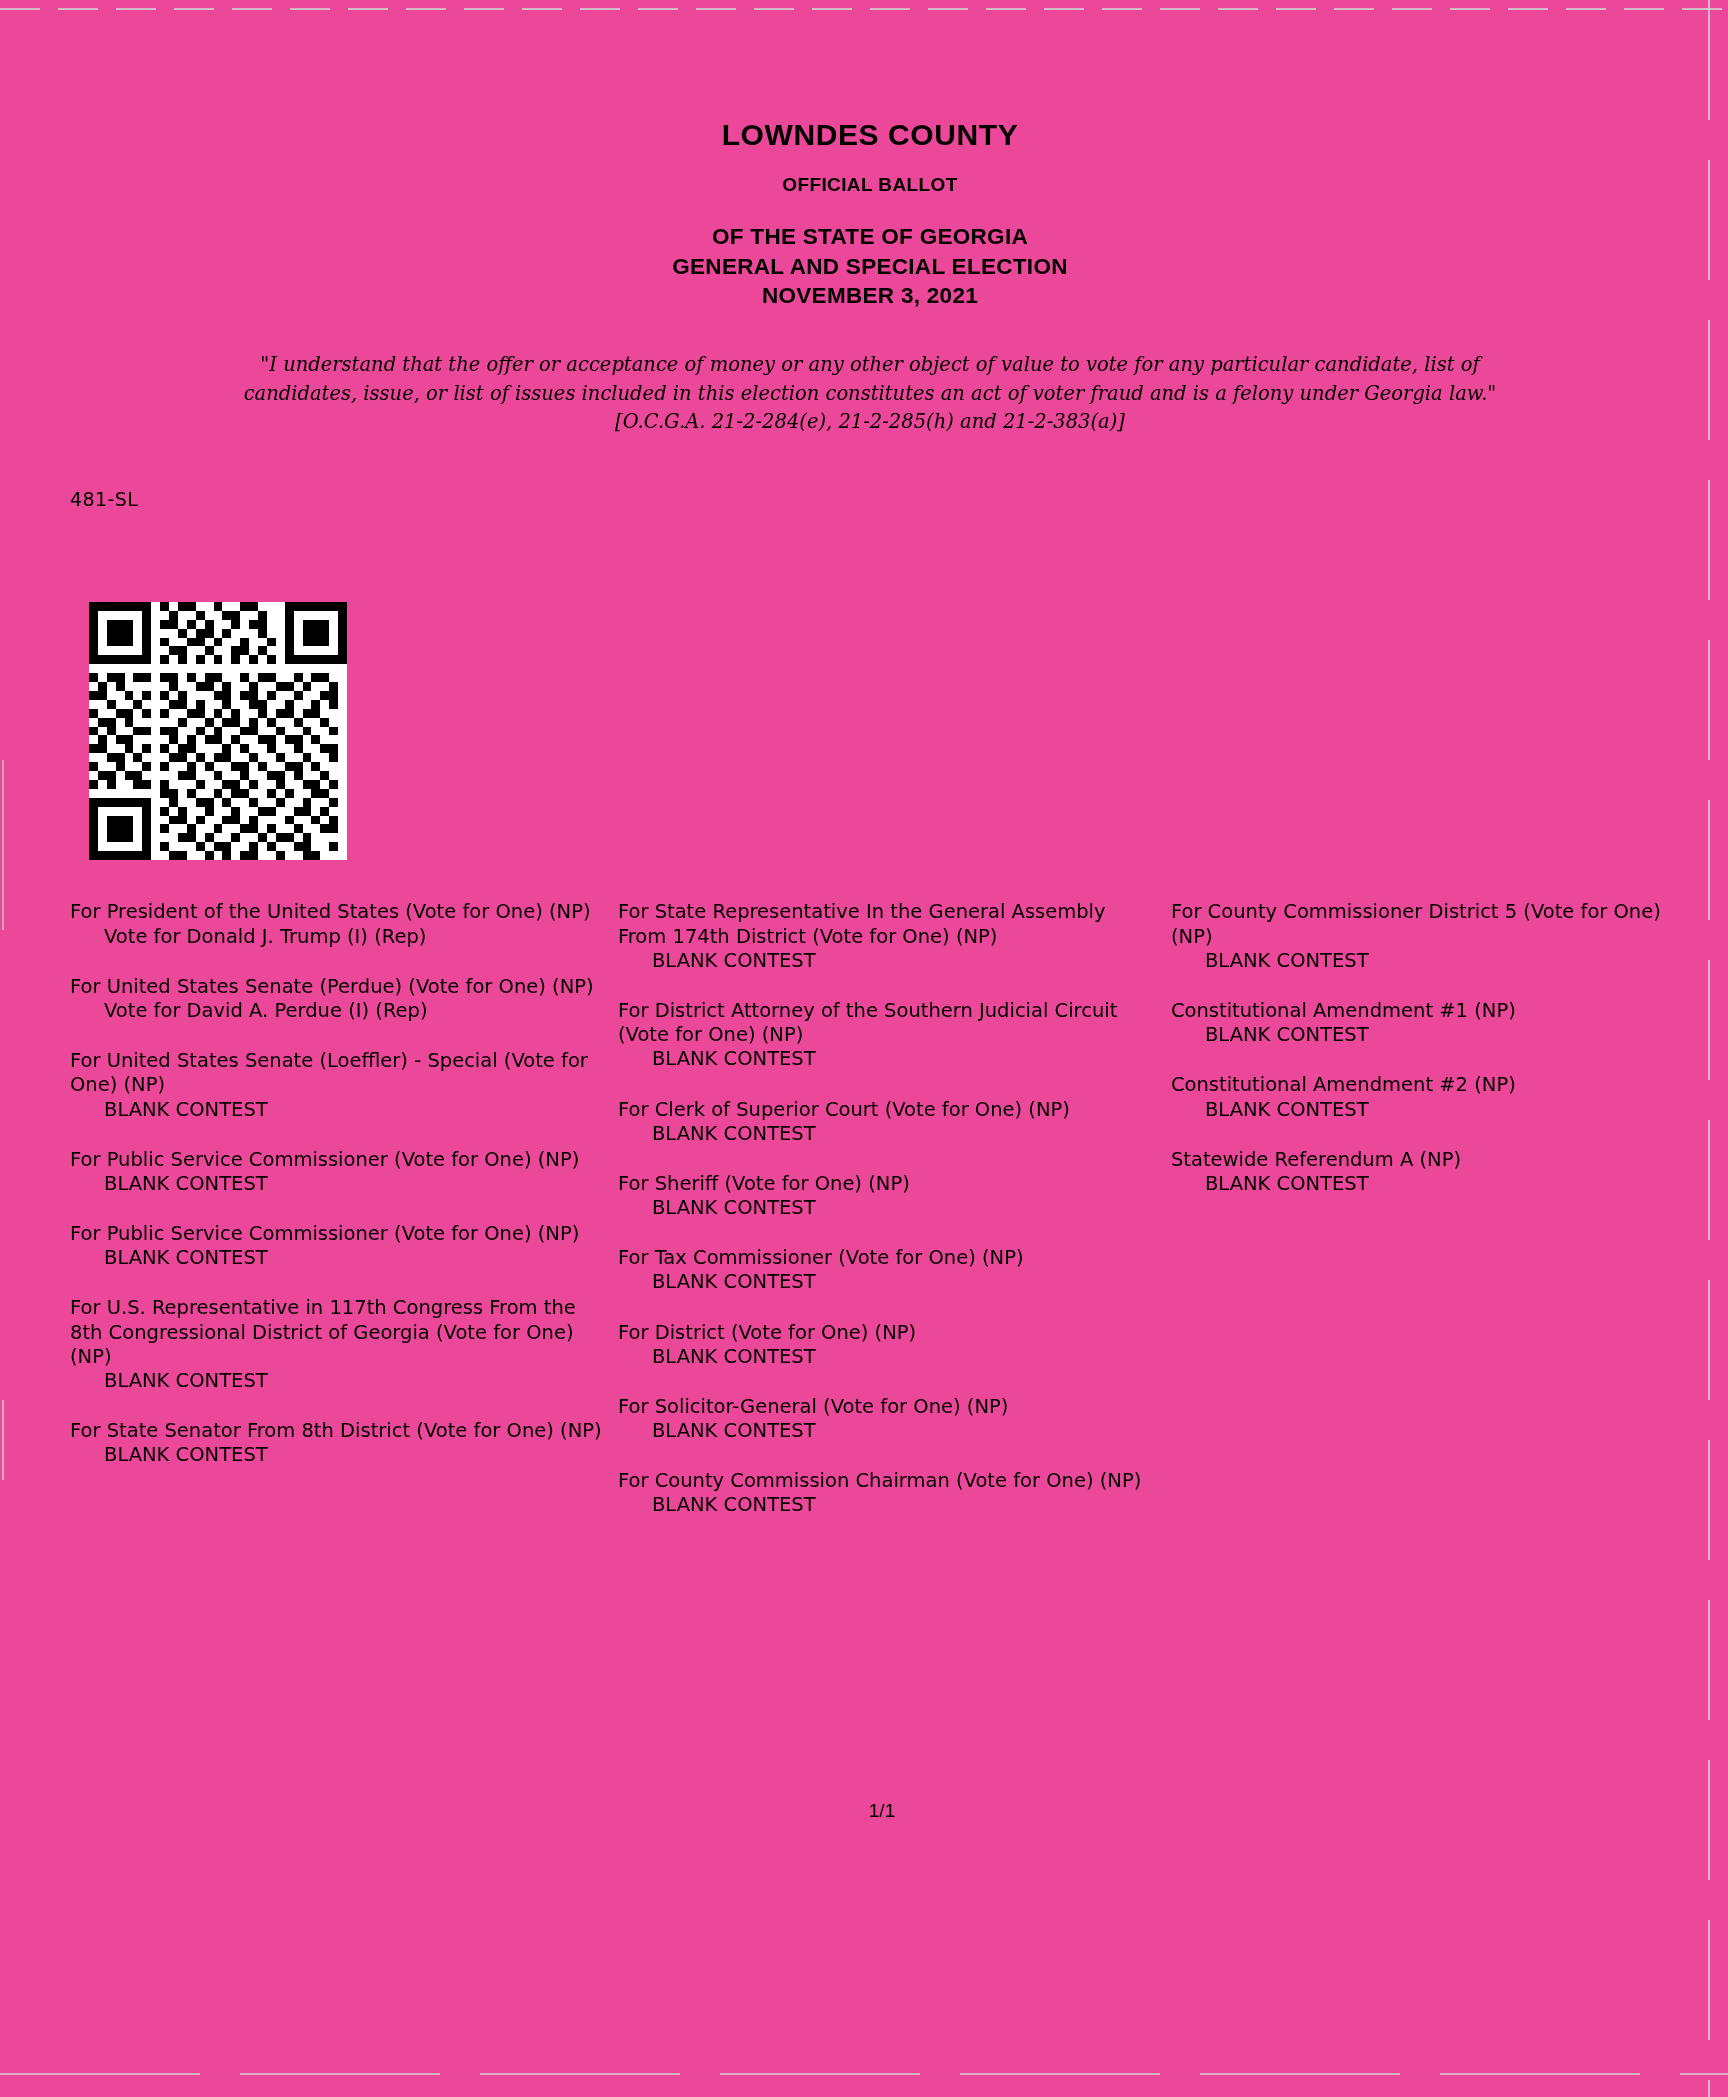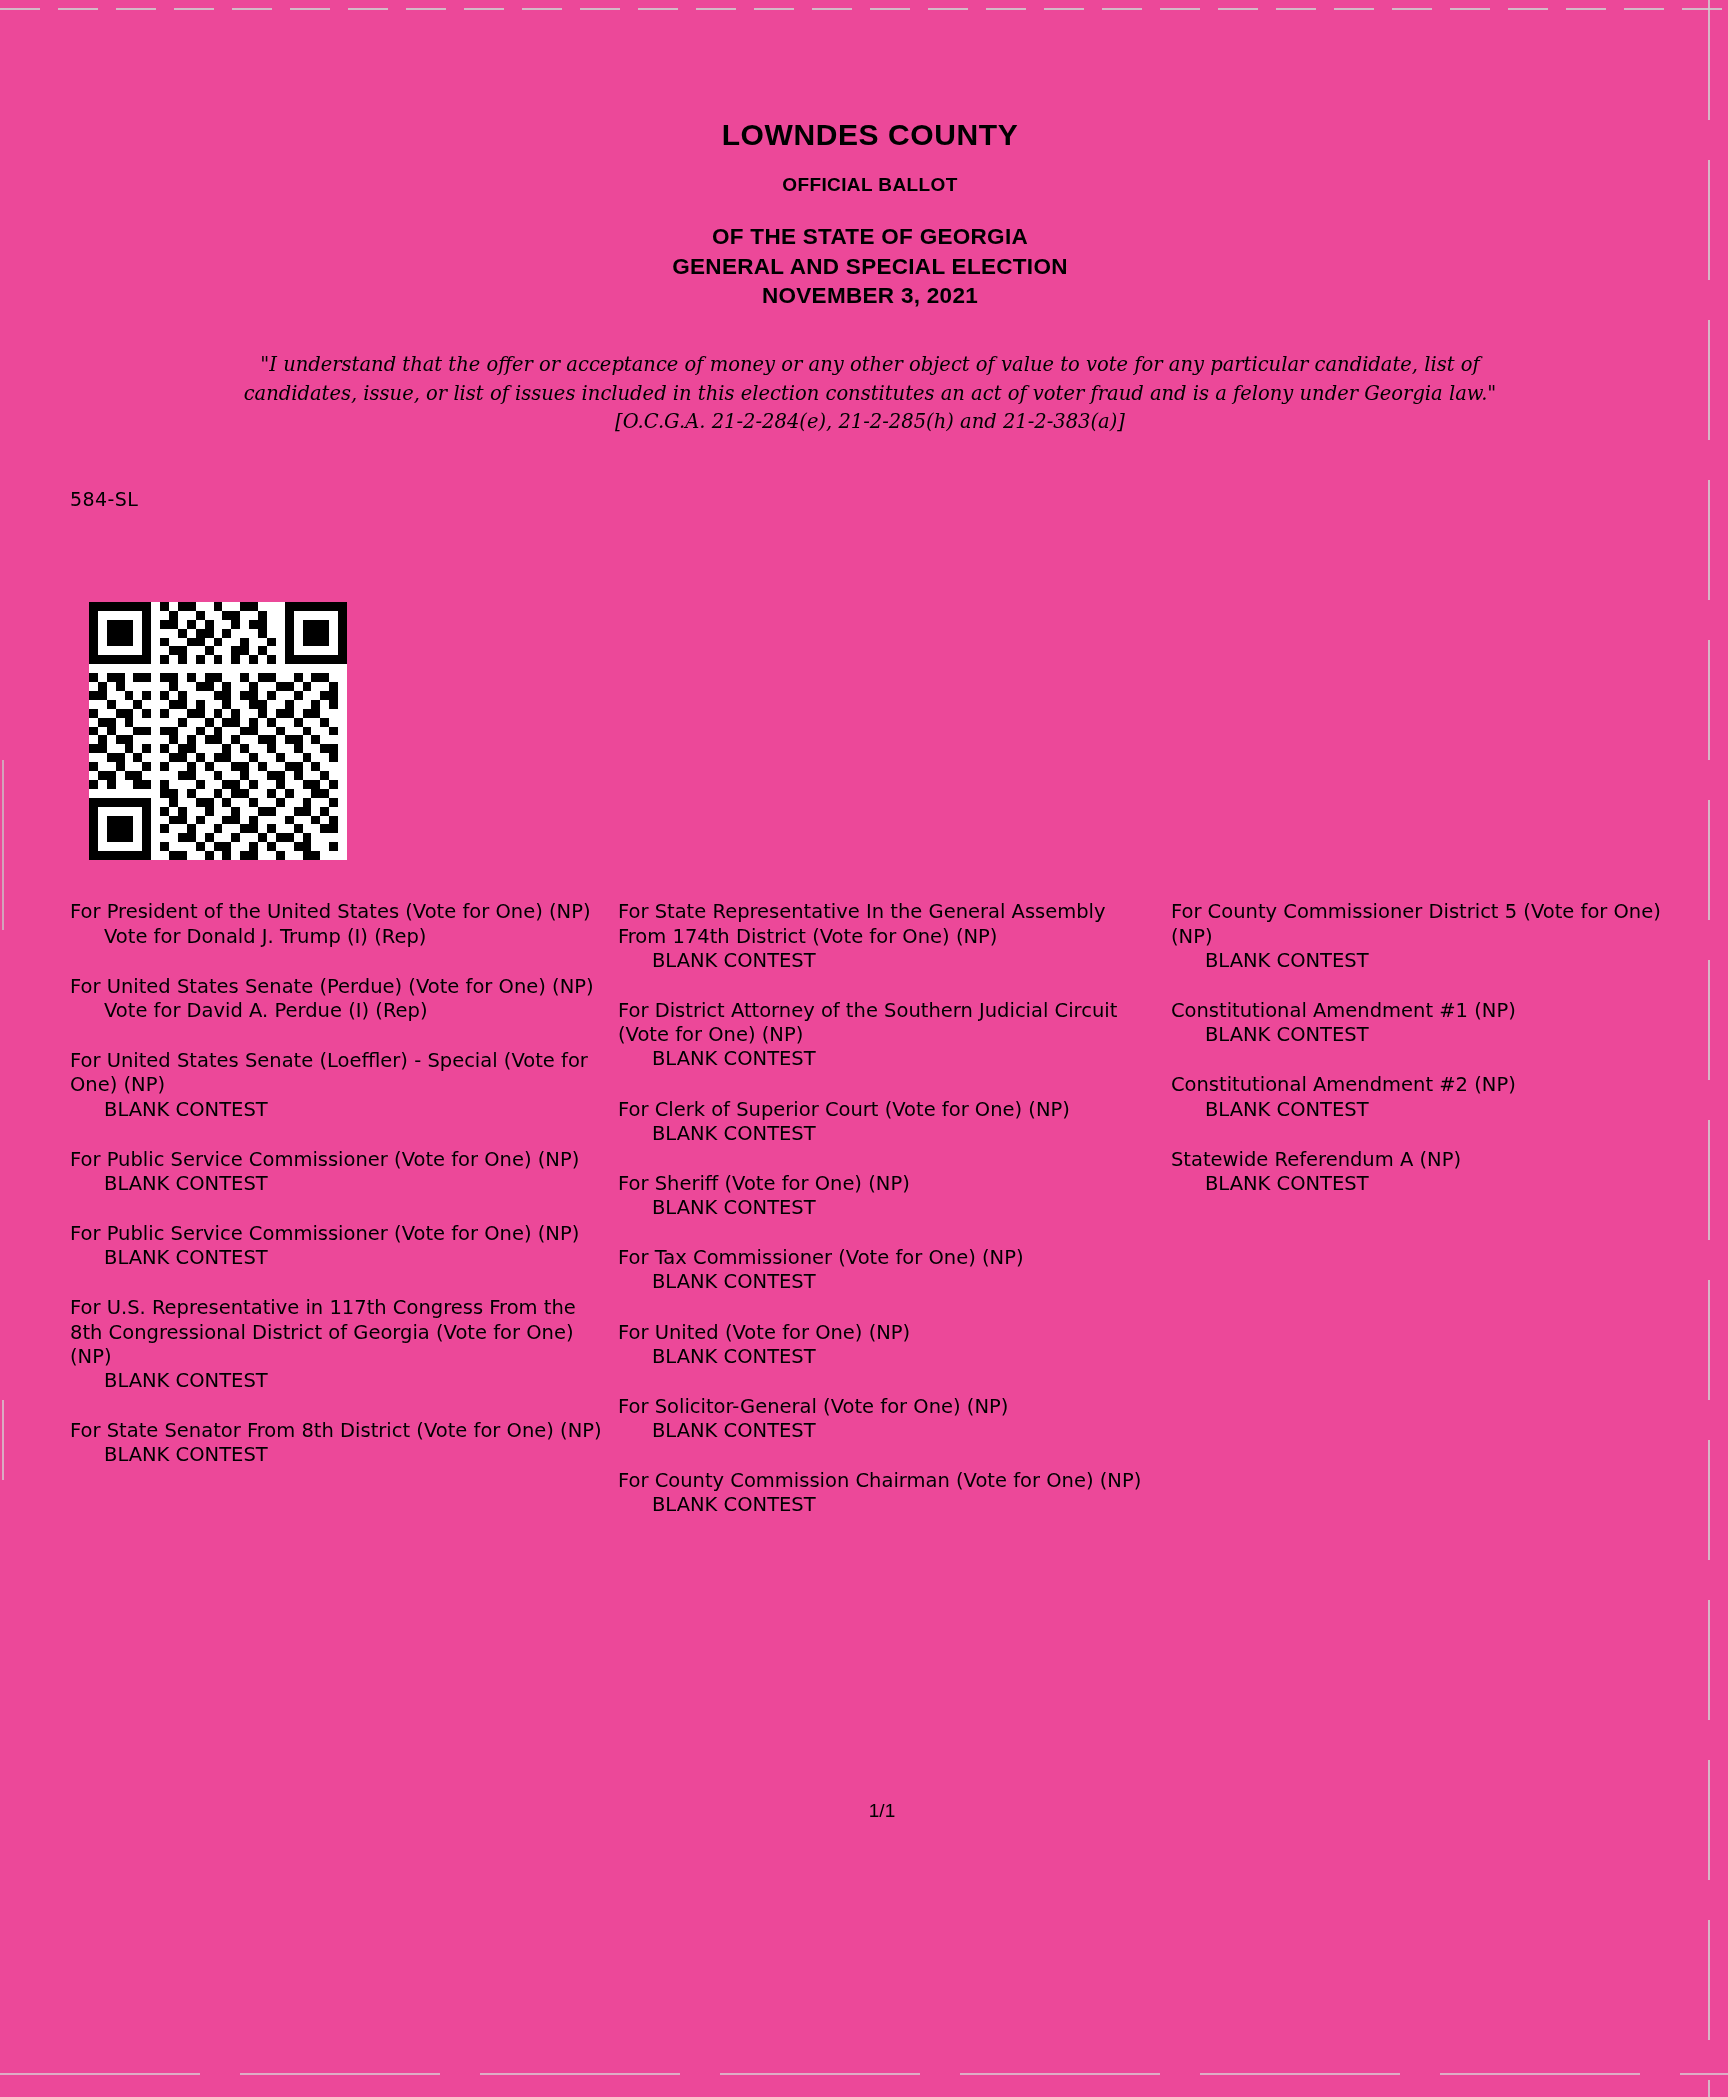--- a/index.html
+++ b/index.html
@@ -160,21 +160,21 @@
     <div class="title-block">
       <div class="t-county">LOWNDES COUNTY</div>
       <div class="t-official">OFFICIAL BALLOT</div>
       <div class="t-line">OF THE STATE OF GEORGIA</div>
       <div class="t-line">GENERAL AND SPECIAL ELECTION</div>
       <div class="t-line">NOVEMBER 3, 2021</div>
     </div>
 
     <div class="oath">"I understand that the offer or acceptance of money or any other object of value to vote for any particular candidate, list of candidates, issue, or list of issues included in this election constitutes an act of voter fraud and is a felony under Georgia law." [O.C.G.A. 21-2-284(e), 21-2-285(h) and 21-2-383(a)]</div>
 
-    <div class="ballot-id">584-SL</div>
+    <div class="ballot-id">481-SL</div>
 
     <div class="qr-wrap">
       <svg width="280" height="258" viewBox="0 0 29 29" shape-rendering="crispEdges" aria-hidden="true">
         <rect width="29" height="29" fill="#ffffff"></rect>
         <g fill="#000000">
 
           <rect x="0" y="0" width="7" height="1"></rect>
             <rect x="0" y="6" width="7" height="1"></rect>
           <rect x="0" y="0" width="1" height="7"></rect>
             <rect x="6" y="0" width="1" height="7"></rect>
@@ -461,21 +461,21 @@
         </div>
         <div class="contest">
           <div class="contest-title">For Sheriff  (Vote for One) (NP)</div>
           <div class="contest-choice">BLANK CONTEST</div>
         </div>
         <div class="contest">
           <div class="contest-title">For Tax Commissioner  (Vote for One) (NP)</div>
           <div class="contest-choice">BLANK CONTEST</div>
         </div>
         <div class="contest">
-          <div class="contest-title">For United  (Vote for One) (NP)</div>
+          <div class="contest-title">For District  (Vote for One) (NP)</div>
           <div class="contest-choice">BLANK CONTEST</div>
         </div>
         <div class="contest">
           <div class="contest-title">For Solicitor-General  (Vote for One) (NP)</div>
           <div class="contest-choice">BLANK CONTEST</div>
         </div>
         <div class="contest">
           <div class="contest-title">For County Commission Chairman  (Vote for One) (NP)</div>
           <div class="contest-choice">BLANK CONTEST</div>
         </div>

